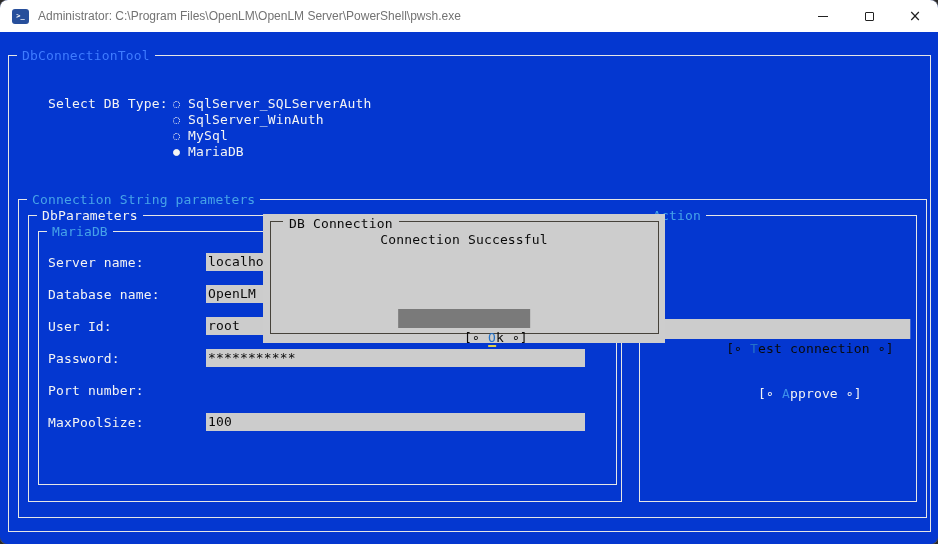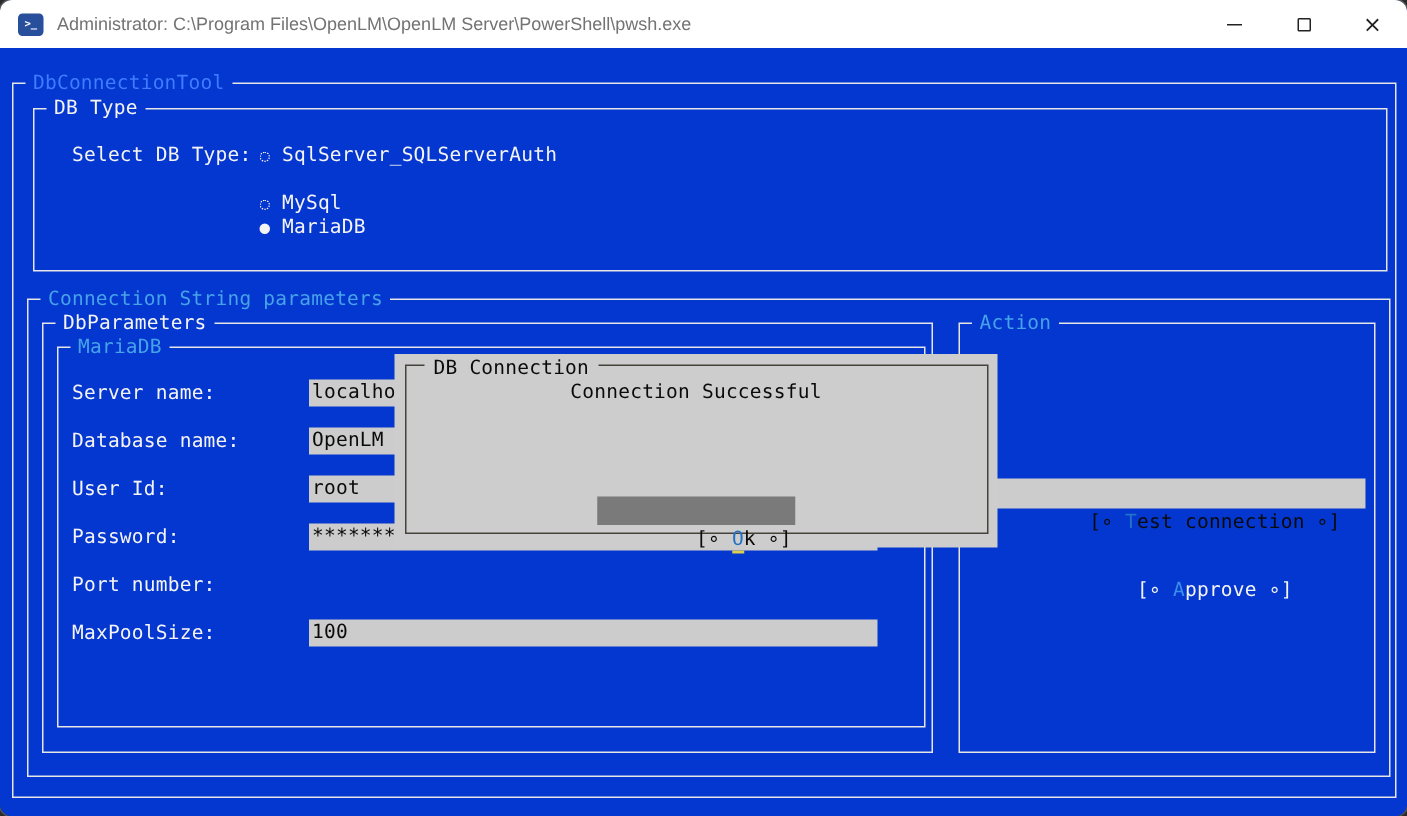--- a/index.html
+++ b/index.html
@@ -55,21 +55,21 @@
   
   .field{position:absolute;left:206px;width:379px;height:18px;background:var(--field-gray);
          color:#0a0a0a;line-height:18px;padding-left:2px;white-space:pre;}
   
   .tui-btn{position:absolute;left:50%;transform:translateX(-50%);white-space:pre;cursor:default;}
   .btn-test{top:103px;height:20px;line-height:20px;background:var(--field-gray);color:#0a0a0a;padding:0 17px;}
   .btn-test .hotkey{color:var(--hotkey-blue);}
   .btn-approve{top:151px;height:18px;line-height:18px;color:var(--text-white);}
   .btn-approve .hotkey{color:var(--hotkey-sky);}
   
-  .dialog{position:absolute;left:263px;top:188px;width:402px;height:129px;background:var(--dialog-gray);
+  .dialog{position:absolute;left:263px;top:166px;width:402px;height:129px;background:var(--dialog-gray);
           z-index:5;color:#0a0a0a;}
   .dialog-frame{position:absolute;left:7px;top:7px;right:6px;bottom:9px;border:1px solid #46423a;}
   .dialog-title{position:absolute;left:20px;top:2px;background:var(--dialog-gray);padding:0 6px;
                 line-height:16px;white-space:nowrap;}
   .dialog-msg{position:absolute;left:0;top:18px;width:100%;text-align:center;white-space:nowrap;}
   .btn-ok{top:95px;height:19px;line-height:19px;background:var(--okbtn-gray);color:#0a0a0a;padding:0 2px;}
   .btn-ok .hotkey{color:var(--hotkey-blue);border-bottom:2px solid #ddcf4e;}
 </style>
 </head>
 <body>
@@ -92,28 +92,29 @@
     </div>
   </div>
 
 
   <div class="console">
 
     <div class="frame" style="left:8px;top:7px;width:923px;height:477px;">
       <span class="frame-label lbl-blue">DbConnectionTool</span>
     </div>
 
-    <div class="frame" style="left:22px;top:24px;width:903px;height:109px;">
-      <span class="frame-label lbl-white">DB Type</span>
-    </div>
     <span class="text" style="left:48px;top:48px;">Select DB Type:</span>
 
     <div class="radio-row" style="top:48px;">
       <span class="radio"></span>
       <span>SqlServer_SQLServerAuth</span>
+    </div>
+    <div class="radio-row" style="top:64px;">
+      <span class="radio"></span>
+      <span>SqlServer_WinAuth</span>
     </div>
     <div class="radio-row" style="top:80px;">
       <span class="radio"></span>
       <span>MySql</span>
     </div>
     <div class="radio-row" style="top:96px;">
       <span class="radio selected"></span>
       <span>MariaDB</span>
     </div>
 

